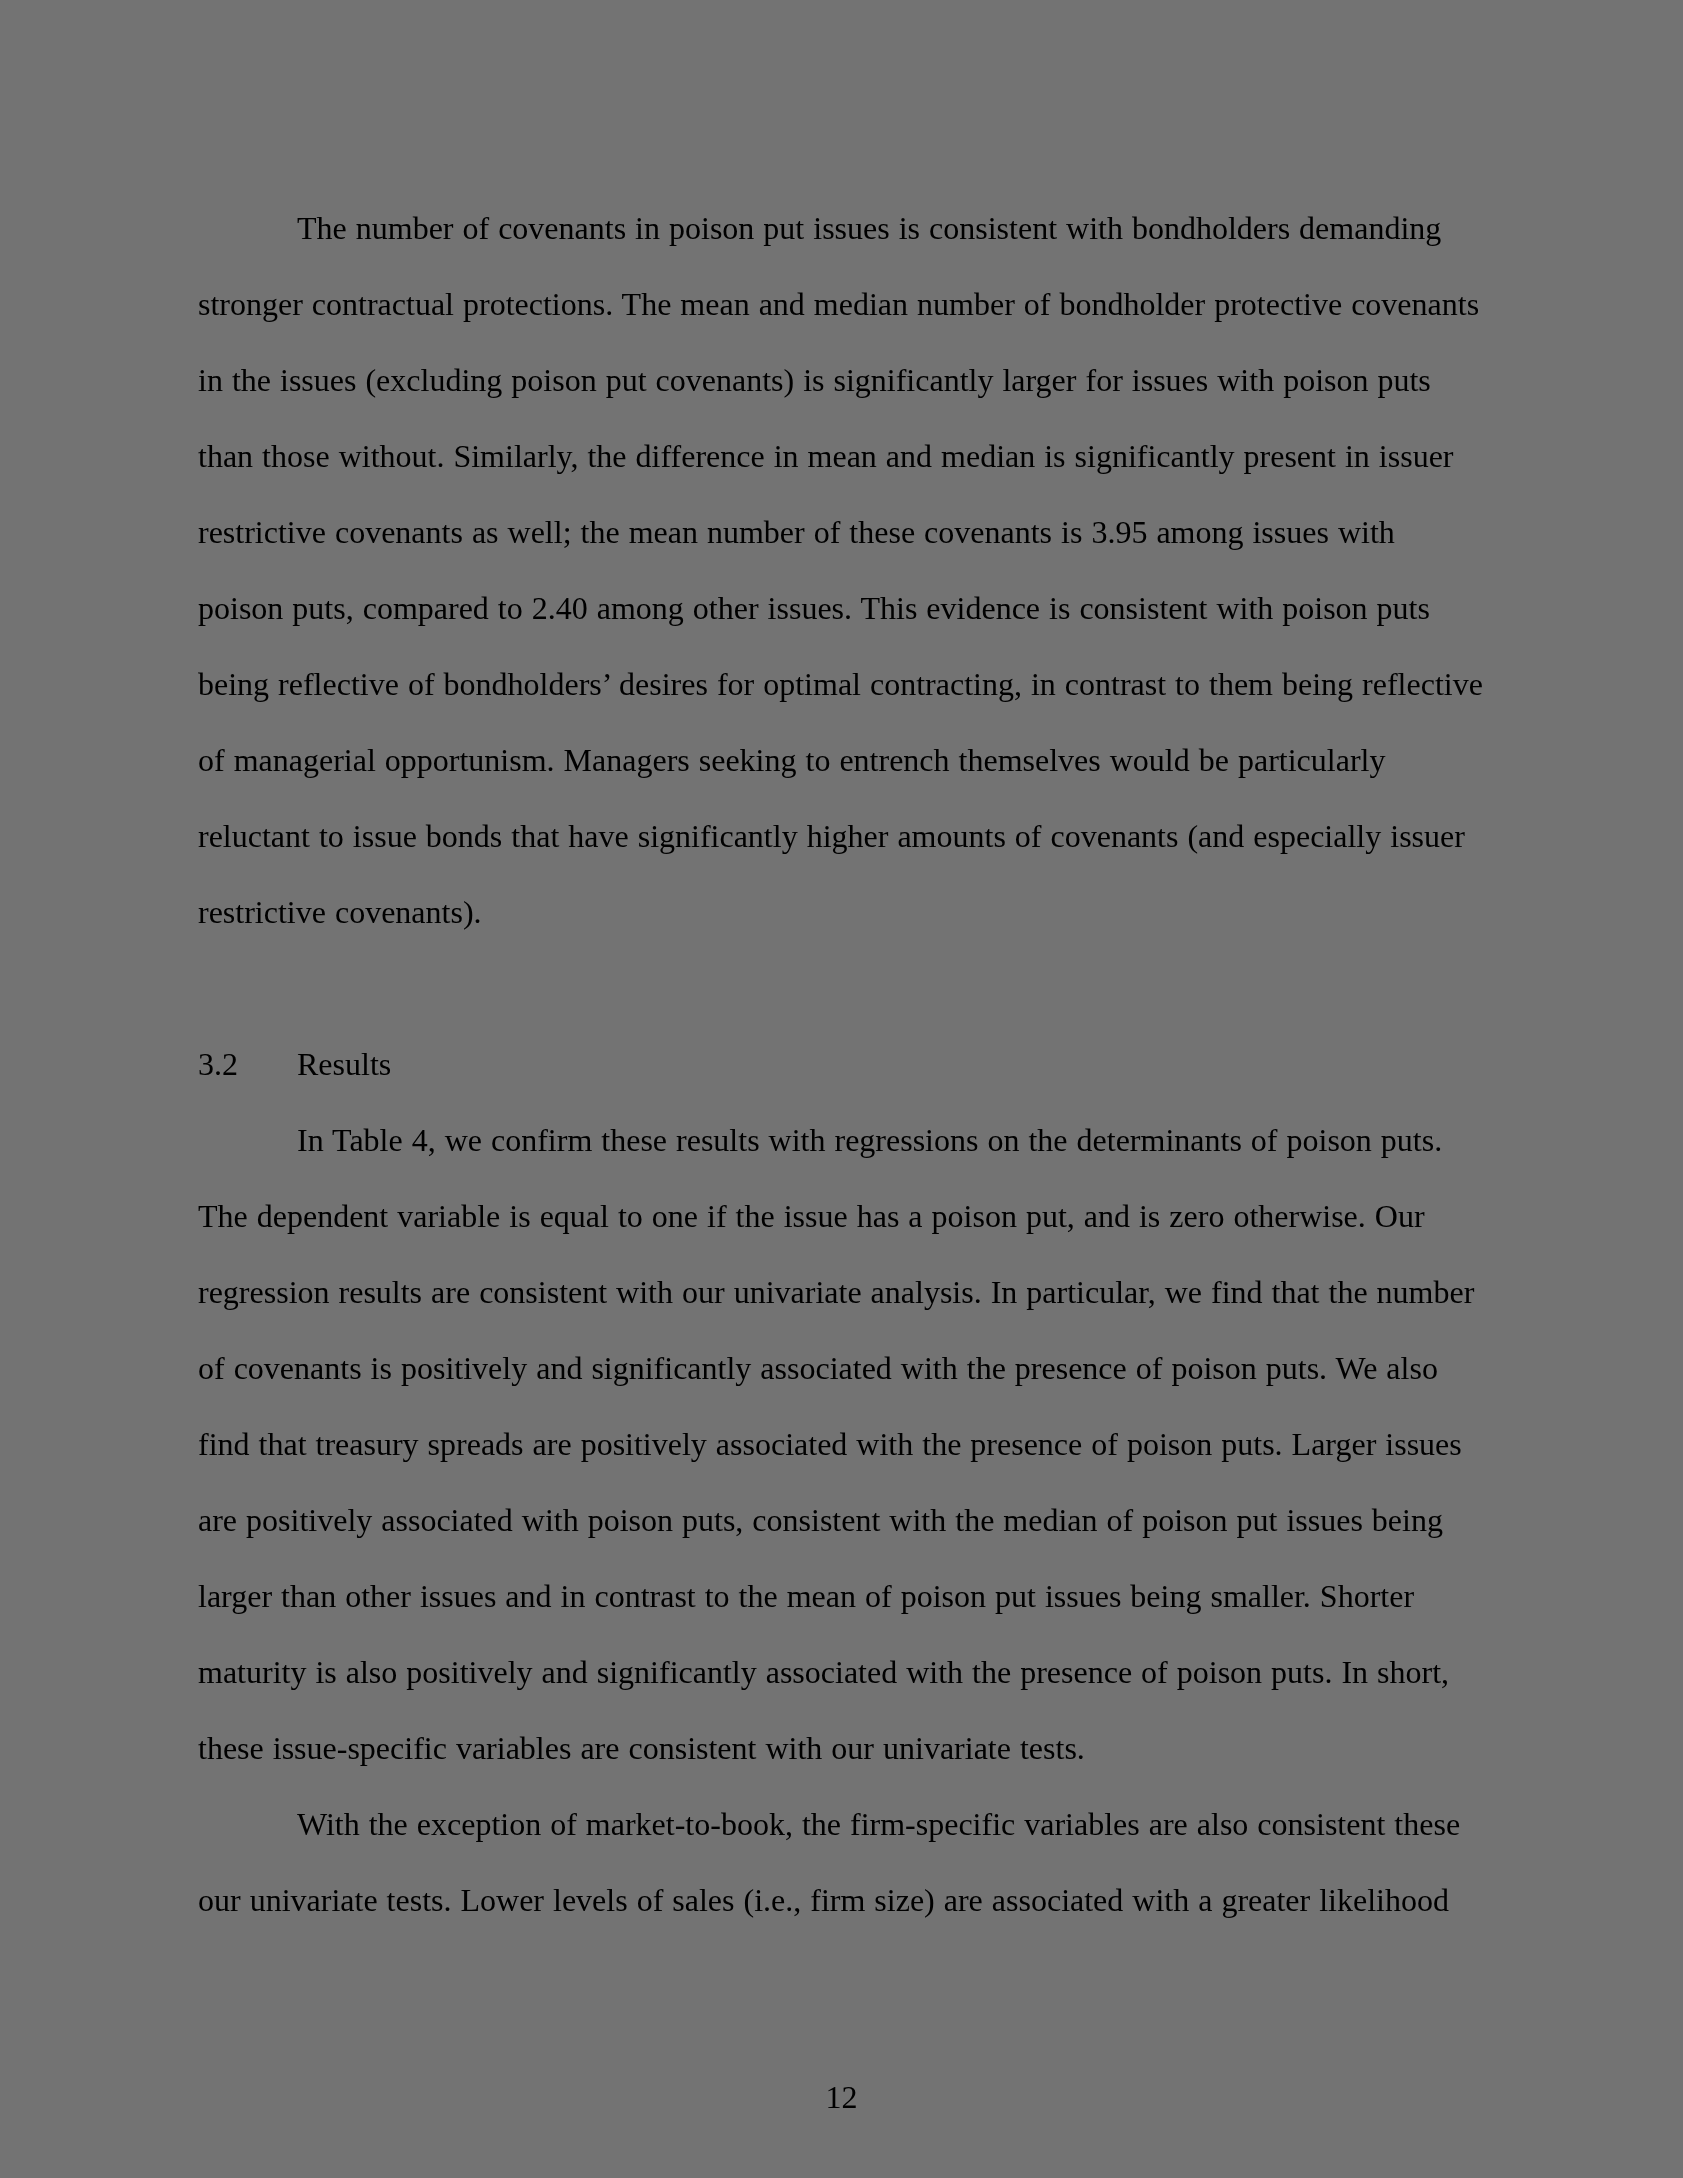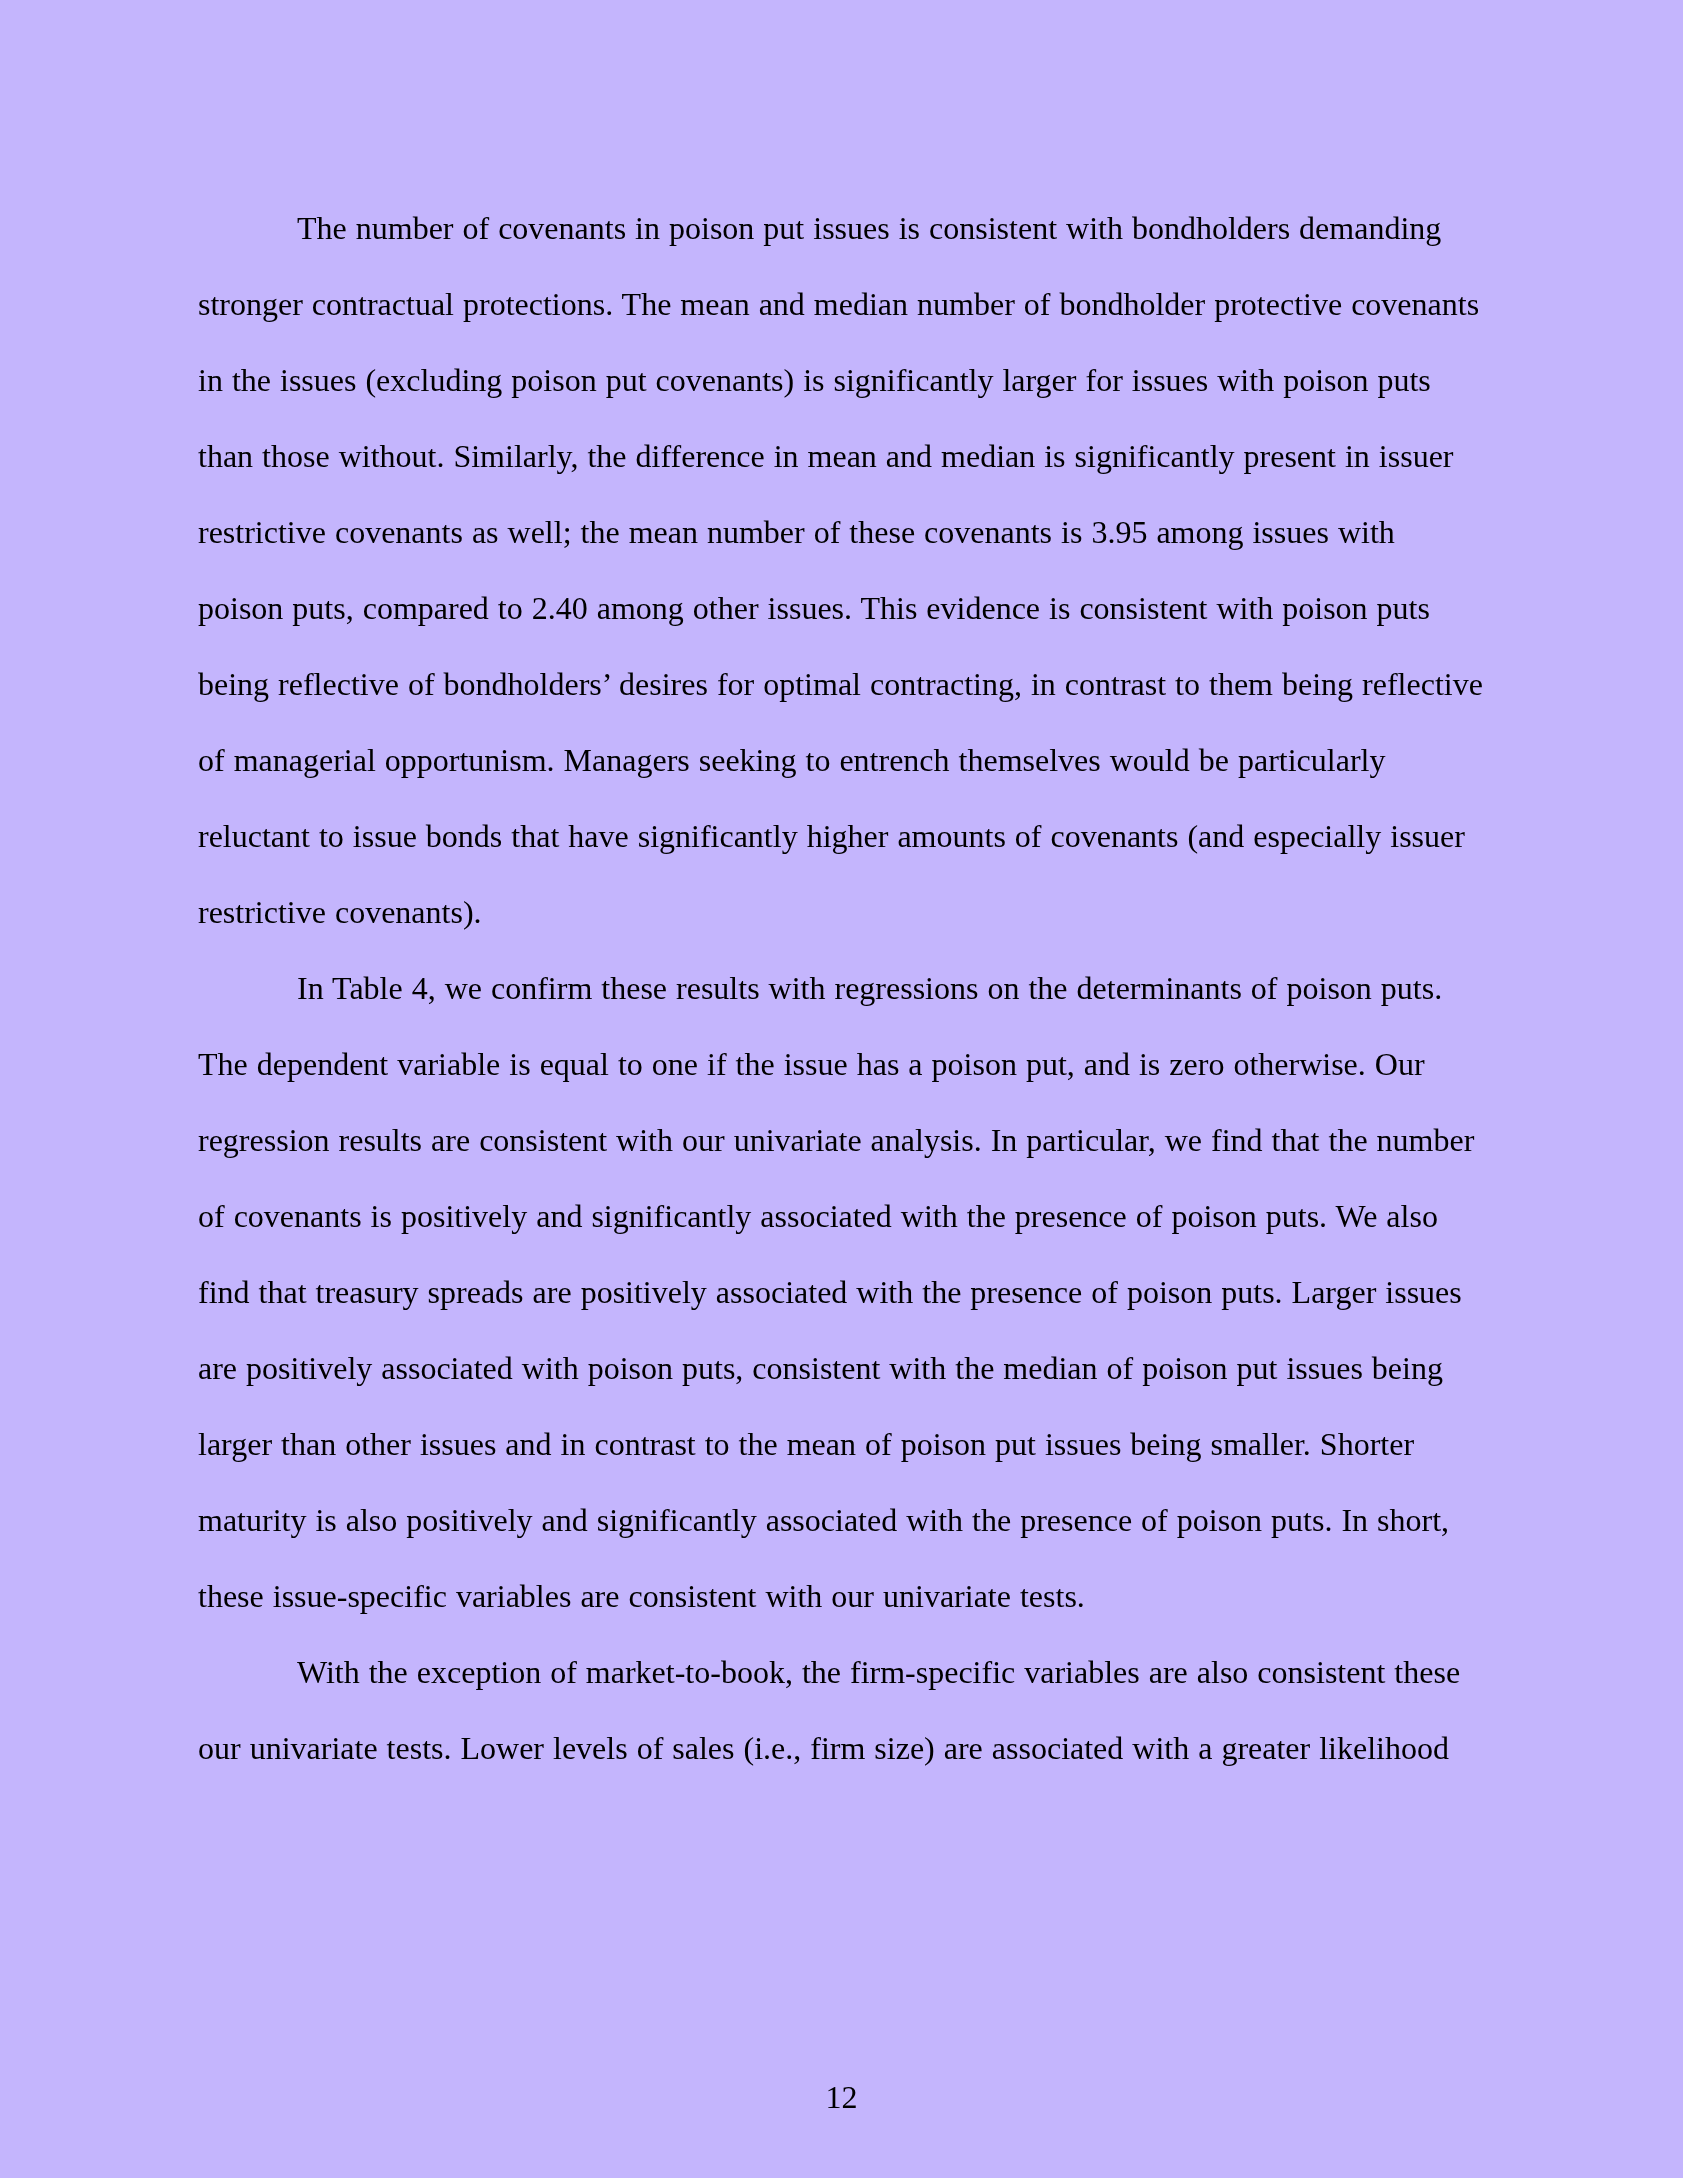--- a/index.html
+++ b/index.html
@@ -13,21 +13,21 @@
     color: #000000;
     font-family: "Liberation Serif", "DejaVu Serif", serif;
     position: relative;
     overflow: hidden;
   }
   .page {
     position: absolute;
     inset: 0;
     padding: 190px 198px 0 198px;
     box-sizing: border-box;
-    background: #c4b5fd;
+    background: #737373;
   }
   .para {
     font-size: 32px;
     line-height: 76px;
     margin: 0;
     text-indent: 99px;
     text-align: left;
     word-spacing: 1px;
   }
   .heading {
@@ -50,20 +50,23 @@
     line-height: 40px;
   }
 </style>
 </head>
 <body>
 
 <div class="page">
 
   <p class="para">The number of covenants in poison put issues is consistent with bondholders demanding stronger contractual protections. The mean and median number of bondholder protective covenants in the issues (excluding poison put covenants) is significantly larger for issues with poison puts than those without. Similarly, the difference in mean and median is significantly present in issuer restrictive covenants as well; the mean number of these covenants is 3.95 among issues with poison puts, compared to 2.40 among other issues. This evidence is consistent with poison puts being reflective of bondholders’ desires for optimal contracting, in contrast to them being reflective of managerial opportunism. Managers seeking to entrench themselves would be particularly reluctant to issue bonds that have significantly higher amounts of covenants (and especially issuer restrictive covenants).</p>
 
+  <h2 class="heading">
+    <span class="sec-num">3.2</span><span class="sec-title">Results</span>
+  </h2>
 
   <p class="para">In Table 4, we confirm these results with regressions on the determinants of poison puts. The dependent variable is equal to one if the issue has a poison put, and is zero otherwise. Our regression results are consistent with our univariate analysis. In particular, we find that the number of covenants is positively and significantly associated with the presence of poison puts. We also find that treasury spreads are positively associated with the presence of poison puts. Larger issues are positively associated with poison puts, consistent with the median of poison put issues being larger than other issues and in contrast to the mean of poison put issues being smaller. Shorter maturity is also positively and significantly associated with the presence of poison puts. In short, these issue-specific variables are consistent with our univariate tests.</p>
 
   <p class="para">With the exception of market-to-book, the firm-specific variables are also consistent these our univariate tests. Lower levels of sales (i.e., firm size) are associated with a greater likelihood</p>
 
   <div class="page-number">12</div>
 
 </div>
 
 

